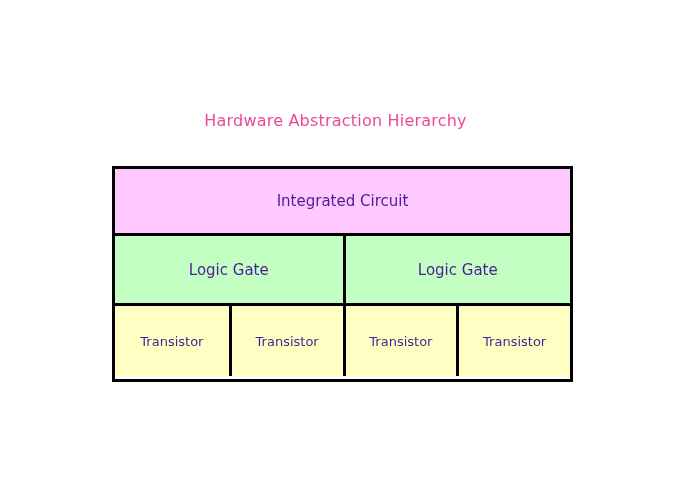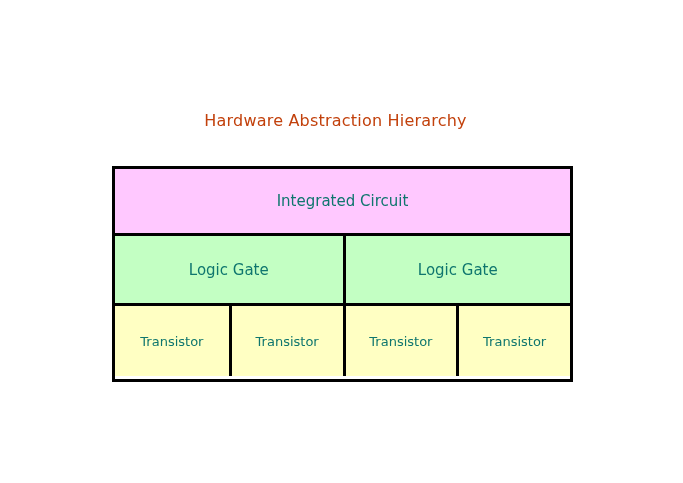--- a/index.html
+++ b/index.html
@@ -27,21 +27,21 @@
 
   
   #diagram-title {
     position: absolute;
     left: 0;
     top: 108px;
     width: 671px;
     text-align: center;
     font-size: 16px;
     font-weight: 400;
-    color: #c2410c;
+    color: #ec4899;
     letter-spacing: 0.2px;
     line-height: 26px;
     white-space: nowrap;
   }
 
   
   #hierarchy {
     position: absolute;
     left: 112px;
     top: 166px;
@@ -71,21 +71,21 @@
   }
   #row-transistor {
     height: 70px;
   }
 
   .hier-cell {
     box-sizing: border-box;
     display: flex;
     align-items: center;
     justify-content: center;
-    color: #0f766e;
+    color: #4c1d95;
     text-align: center;
     white-space: nowrap;
     overflow: hidden;
   }
 
   .hier-cell + .hier-cell {
     border-left: 3px solid #000000;
   }
 
   

